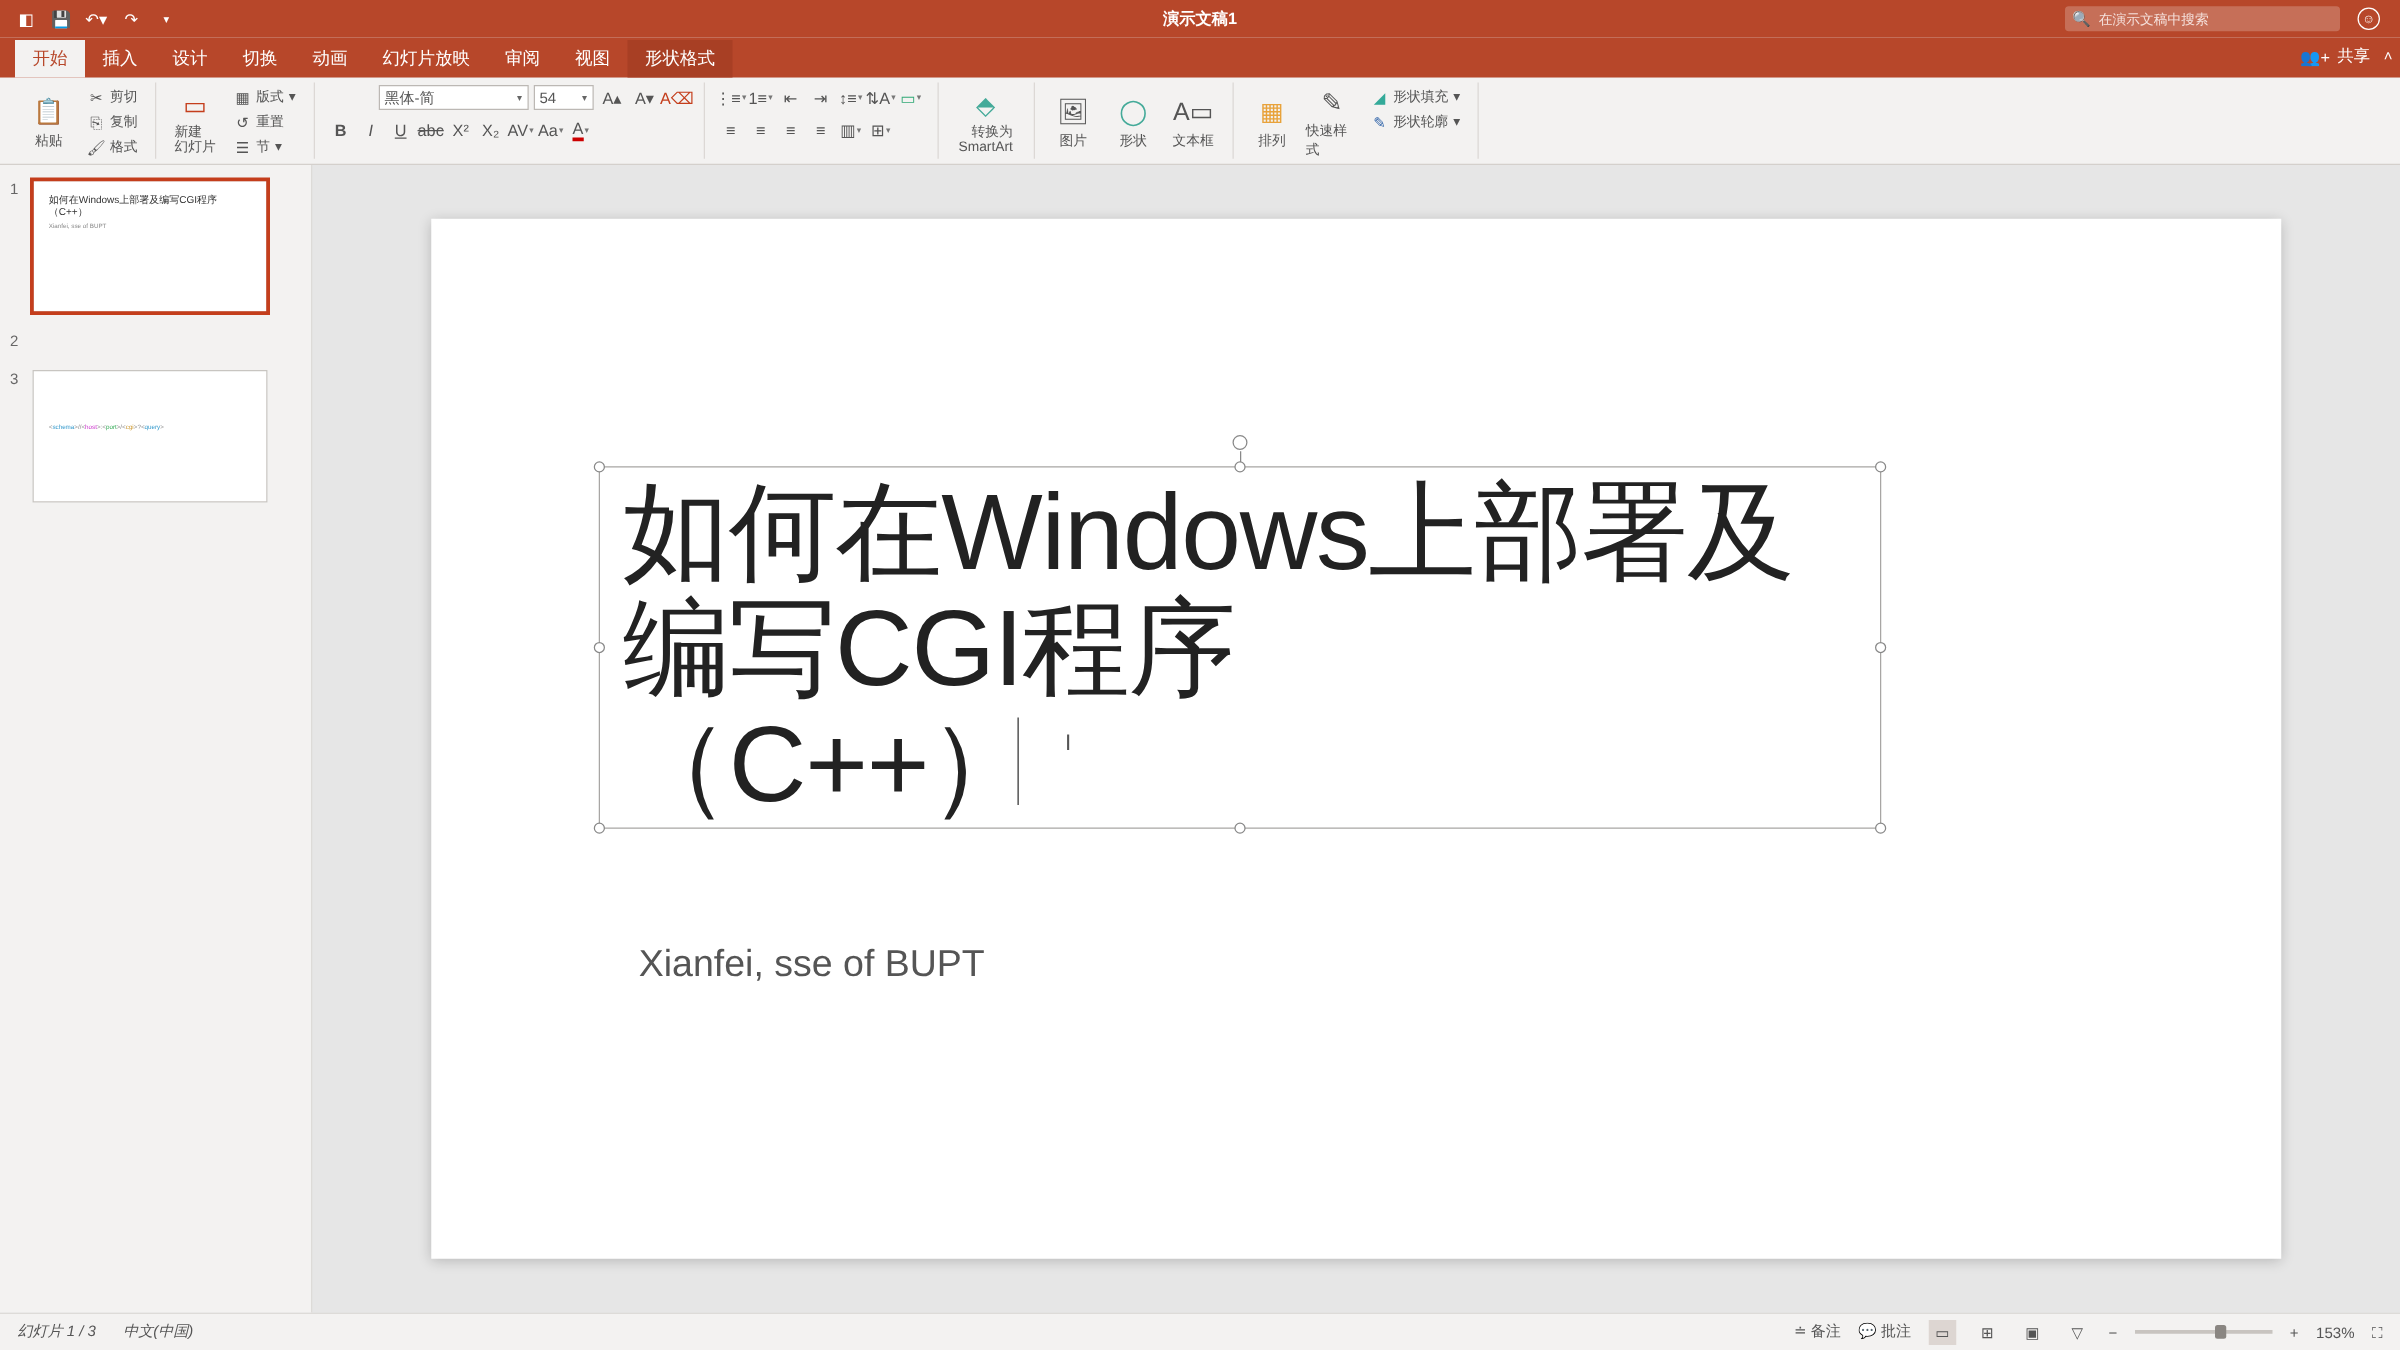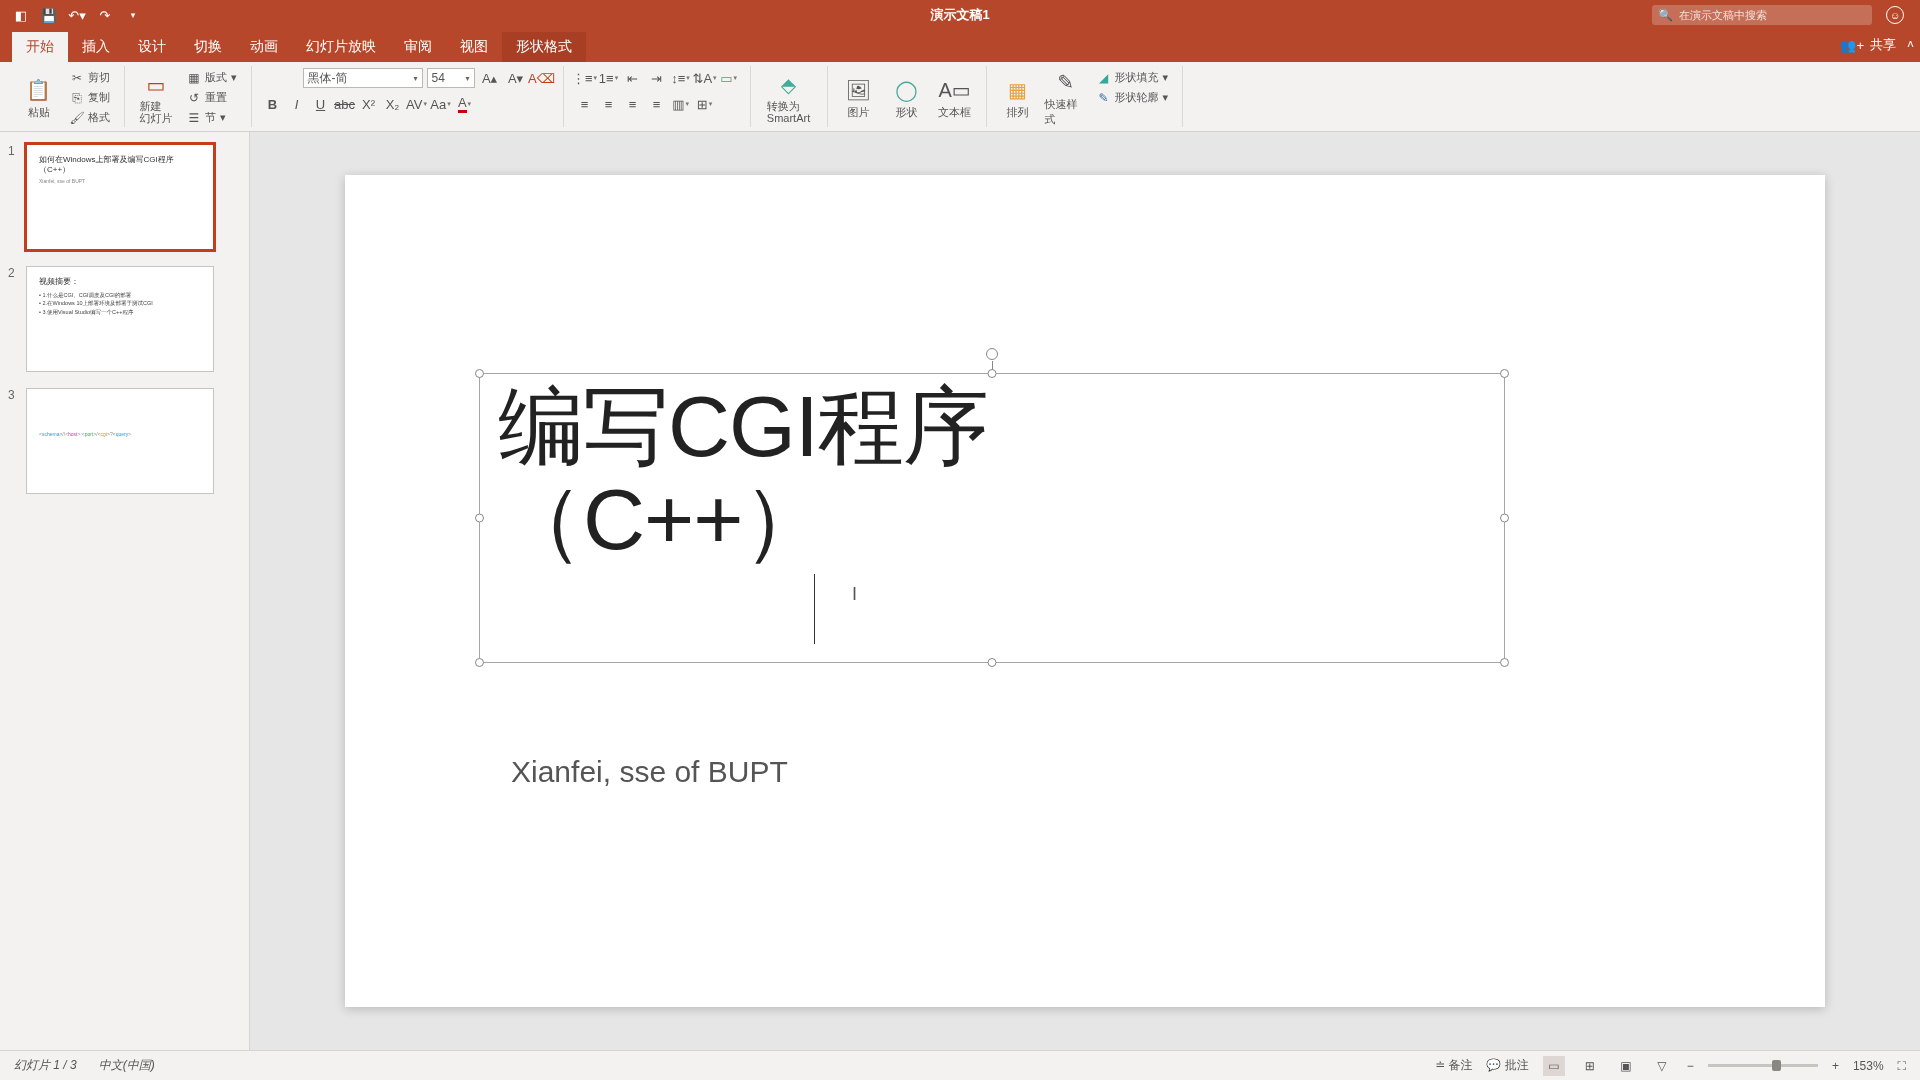--- a/index.html
+++ b/index.html
@@ -204,21 +204,21 @@
       <div class="sq">≡</div>
       <div class="sq">≡</div>
       <div class="sq dd">▥</div>
       <div class="sq dd">⊞</div>
     </div>
   </div>
 
   <div class="rgroup">
     <div class="rbig" style="width:56px">
       <div class="icn" style="color:#4a9">⬘</div>
-      <span style="white-space:pre-line;text-align:left;line-height:1.1">转换为
+      <span style="white-space:pre-line;text-align:right;line-height:1.1">转换为
 SmartArt</span>
     </div>
   </div>
 
   <div class="rgroup">
     <div class="rbig">
         <div class="icn">🖼</div>
         <span>图片</span>
       </div>
     <div class="rbig">
@@ -252,26 +252,20 @@
     <div class="thumb-row">
       <div class="thumb-num">1</div>
       <div class="thumb selected">
         <div class="tt" style="white-space:pre-line">如何在Windows上部署及编写CGI程序
 （C++）</div>
         <div class="sub">Xianfei, sse of BUPT</div>
       </div>
     </div>
     <div class="thumb-row">
       <div class="thumb-num">2</div>
-      <div class="thumb">
-        <div class="tt">视频摘要：</div>
-        <div class="bul" style="white-space:pre-line">• 1.什么是CGI、CGI调度及CGI的部署
-• 2.在Windows 10上部署环境及部署于测试CGI
-• 3.使用Visual Studio编写一个C++程序</div>
-      </div>
     </div>
     <div class="thumb-row">
       <div class="thumb-num">3</div>
       <div class="thumb">
         <div style="margin-top:32px;font-size:5px;letter-spacing:0"><span style="color:#888">&lt;</span><span style="color:#39c">schema</span><span style="color:#888">&gt;//&lt;</span><span style="color:#c3c">host</span><span style="color:#888">&gt;:&lt;</span><span style="color:#3a5">port</span><span style="color:#888">&gt;/&lt;</span><span style="color:#c93">cgi</span><span style="color:#888">&gt;?&lt;</span><span style="color:#39c">query</span><span style="color:#888">&gt;</span></div>
       </div>
     </div>
   </div>
 
   <div class="editor">
@@ -281,20 +275,21 @@
           <div class="rotate"></div>
           <div class="handle tl"></div>
           <div class="handle tc"></div>
           <div class="handle tr"></div>
           <div class="handle ml"></div>
           <div class="handle mr"></div>
           <div class="handle bl"></div>
           <div class="handle bc"></div>
           <div class="handle br"></div>
           <div class="title-text">
+            <div>如何在Windows上部署及</div>
             <div>编写CGI程序</div>
             <div>（C++）</div>
           </div>
           <div class="cursor-line" style="top:200px;left:334px"></div>
           <div class="ibeam" style="top:210px;left:372px">I</div>
         </div>
         <div class="subtitle-text" style="top:580px;left:166px">Xianfei, sse of BUPT</div>
       </div>
     </div>
   </div>

